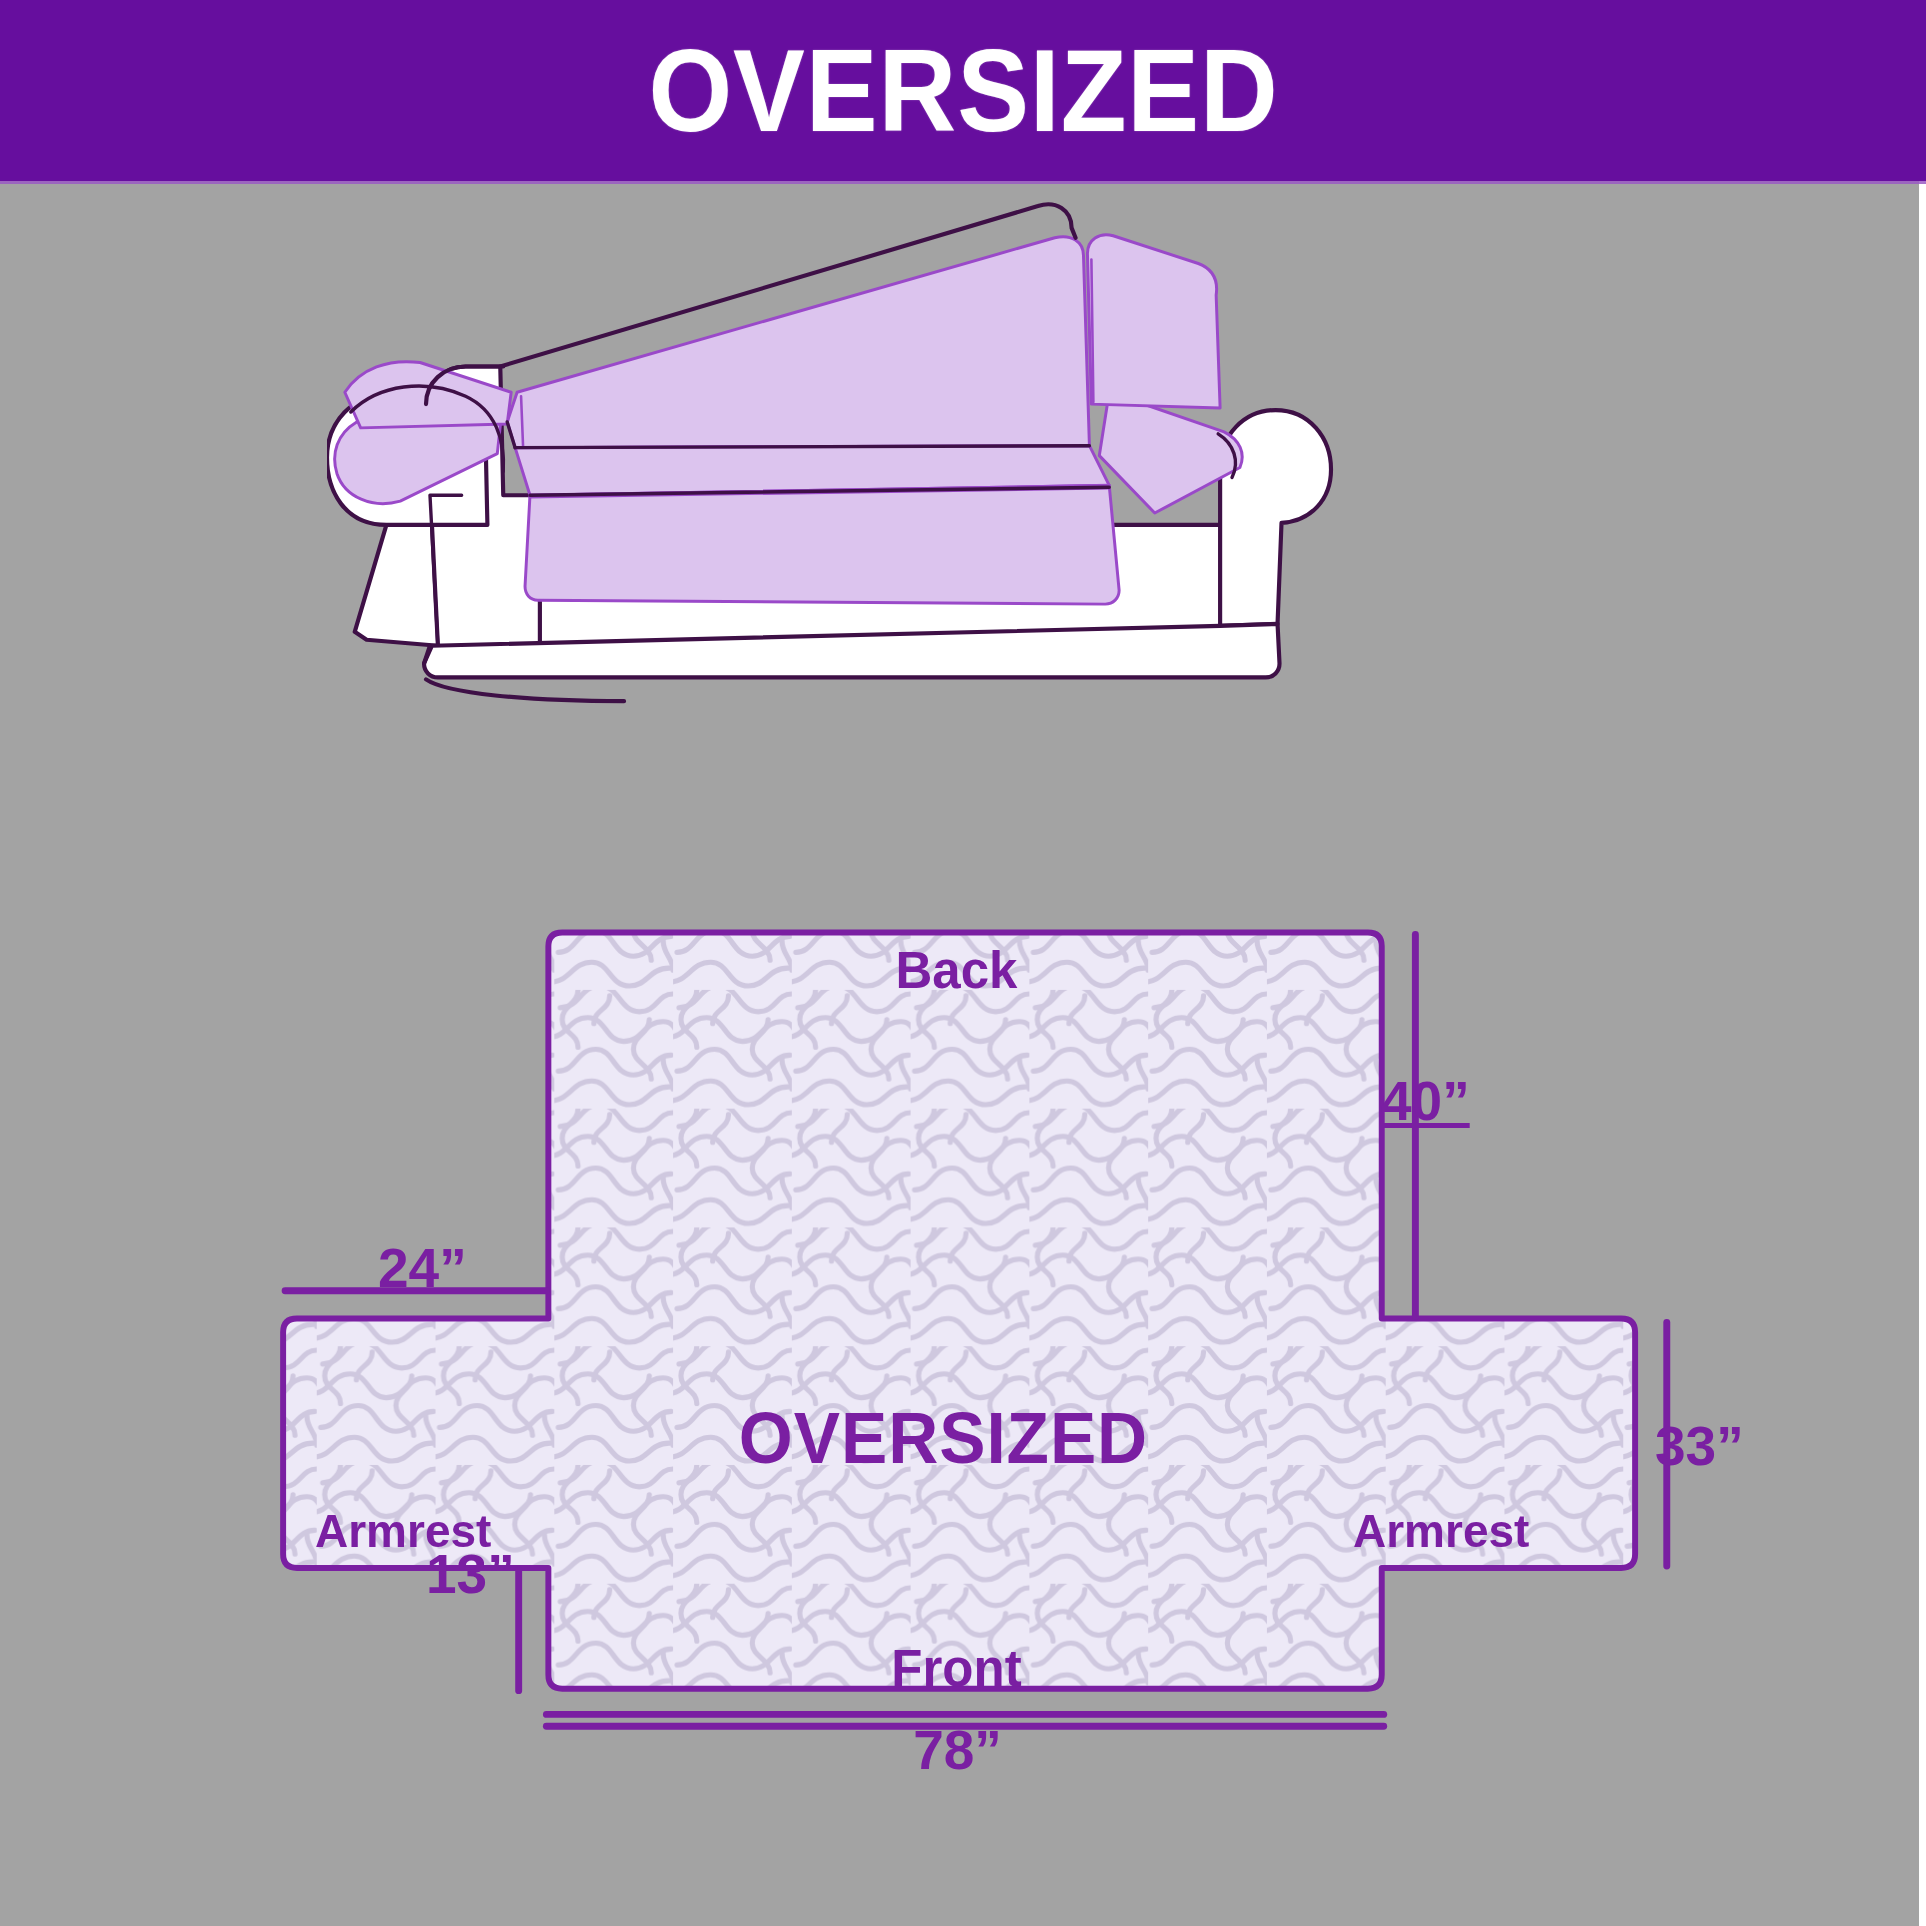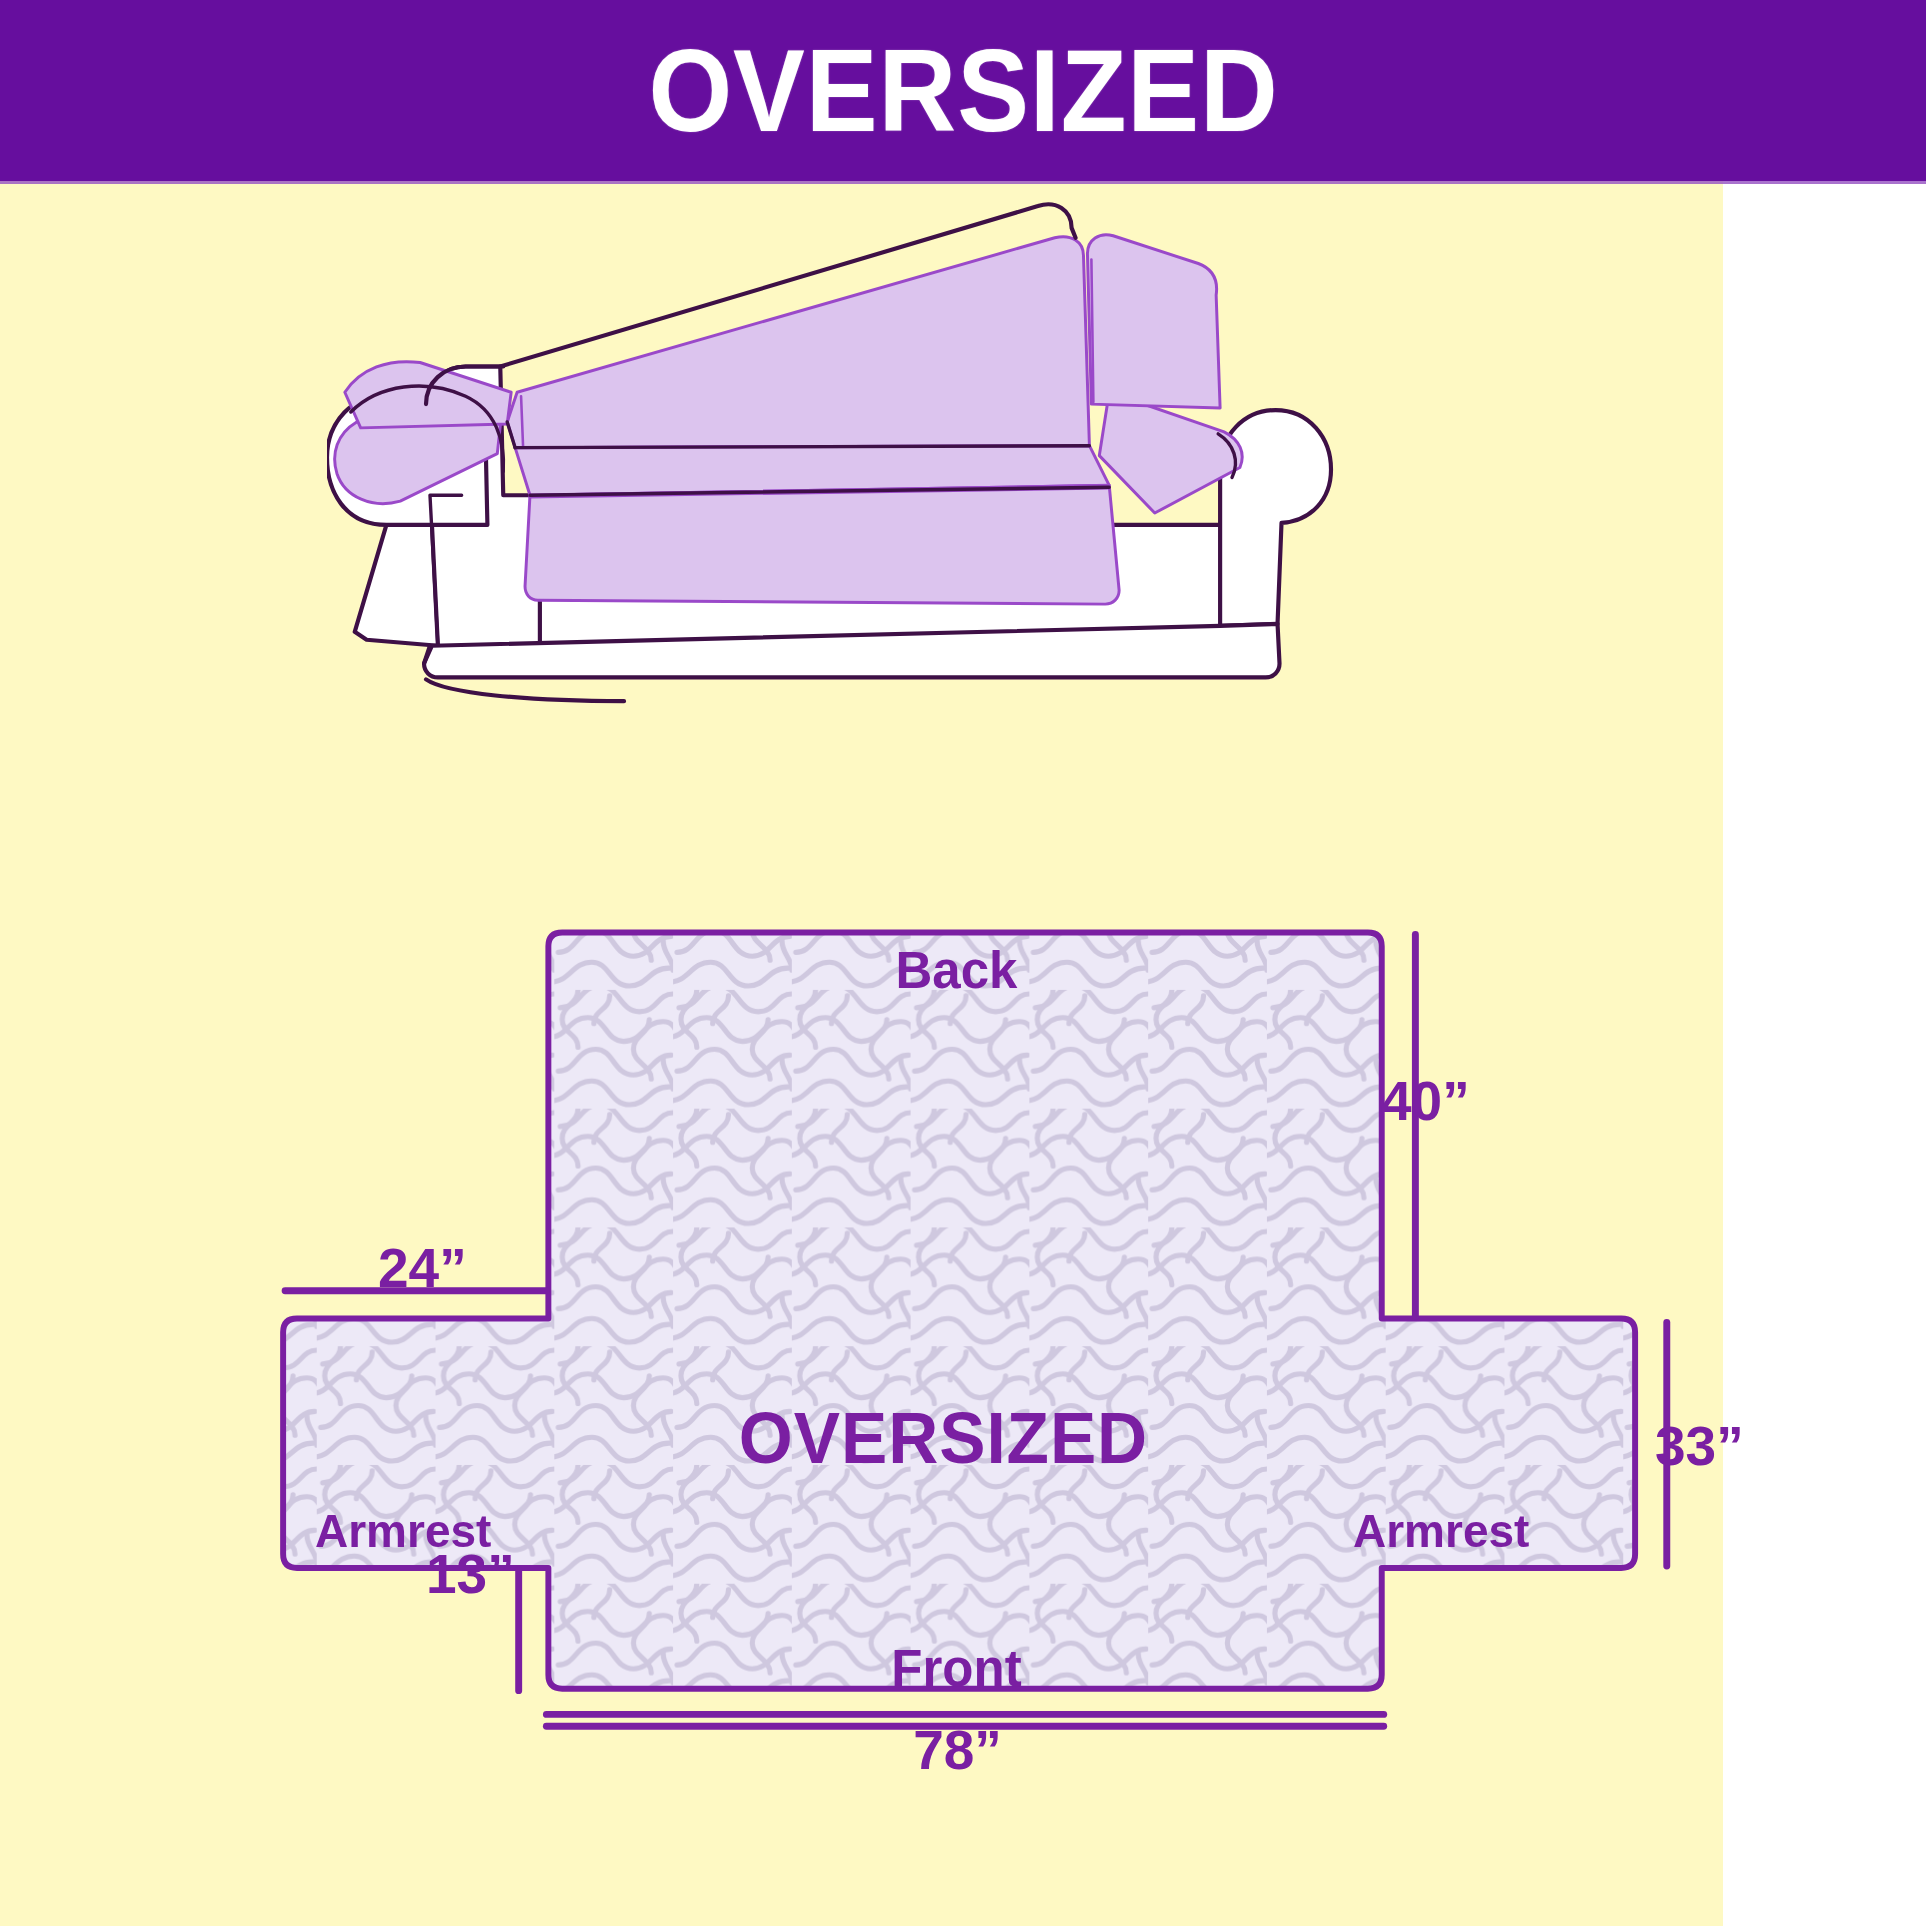--- a/index.html
+++ b/index.html
@@ -3,21 +3,21 @@
 <meta charset="utf-8">
 <style>
   html,body{margin:0;padding:0;}
   body{
     width:1927px;height:1927px;
     background:#ffffff;
     font-family:"Liberation Sans", sans-serif;
     overflow:hidden;
     position:relative;
   }
-  #page{position:relative;width:1723px;height:1927px;background:#fef9c3;}
+  #page{position:relative;width:1919px;height:1927px;background:#a3a3a3;}
 
   
   .banner{
     position:absolute;left:0;top:0;width:1927px;height:181px;
     background:#660E9E;
     display:flex;align-items:center;justify-content:center;
   }
   .banner-title{
     color:#ffffff;
     font-family:"Liberation Sans", sans-serif;
@@ -63,21 +63,21 @@
   .dim{
     position:absolute;
     color:#7A1FA2;
     font-family:"Liberation Sans", sans-serif;
     font-weight:bold;
     font-size:55px;
     line-height:1;
     white-space:nowrap;
     pointer-events:none;
   }
-  .dim-40{left:1381px;top:1074px;}
+  .dim-40{left:1381px;top:1074px;text-decoration:underline;}
   .dim-24{left:378px;top:1241px;}
   .dim-23{left:1655px;top:1419px;}
   .dim-13{left:426px;top:1547px;text-align:center;}
   .dim-78{left:0;top:1723px;width:1927px;text-align:center;transform:translateX(-6px);}
 </style>
 </head>
 <body>
 
 <div id="page">
 

